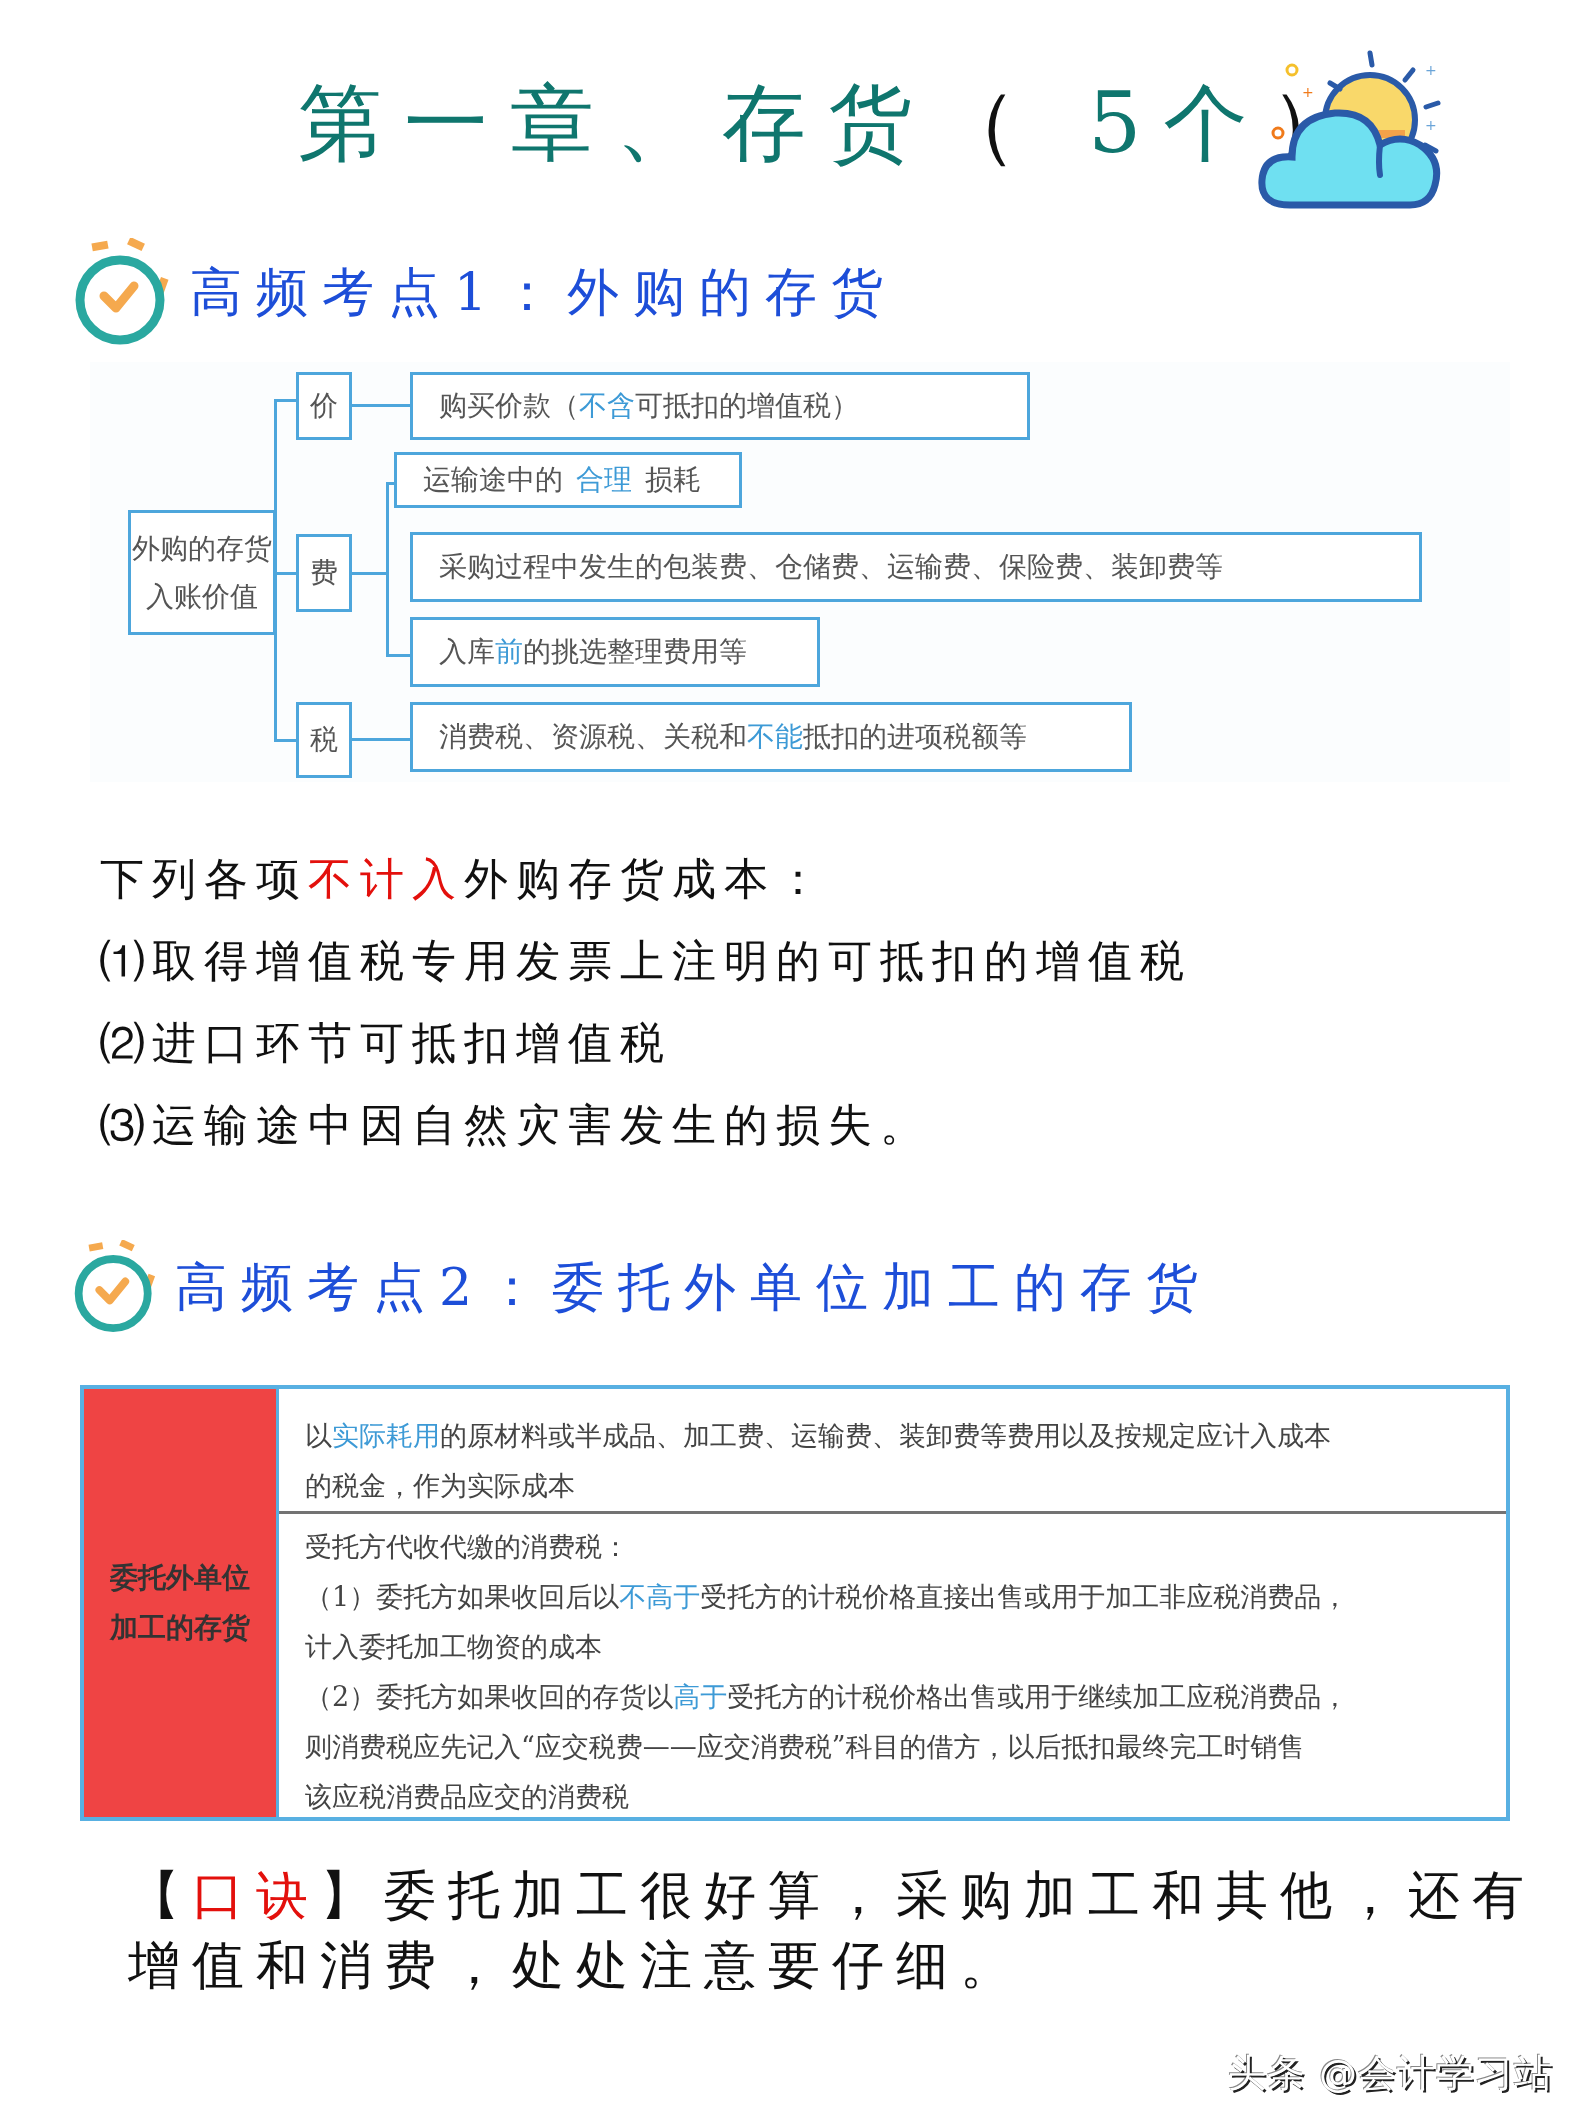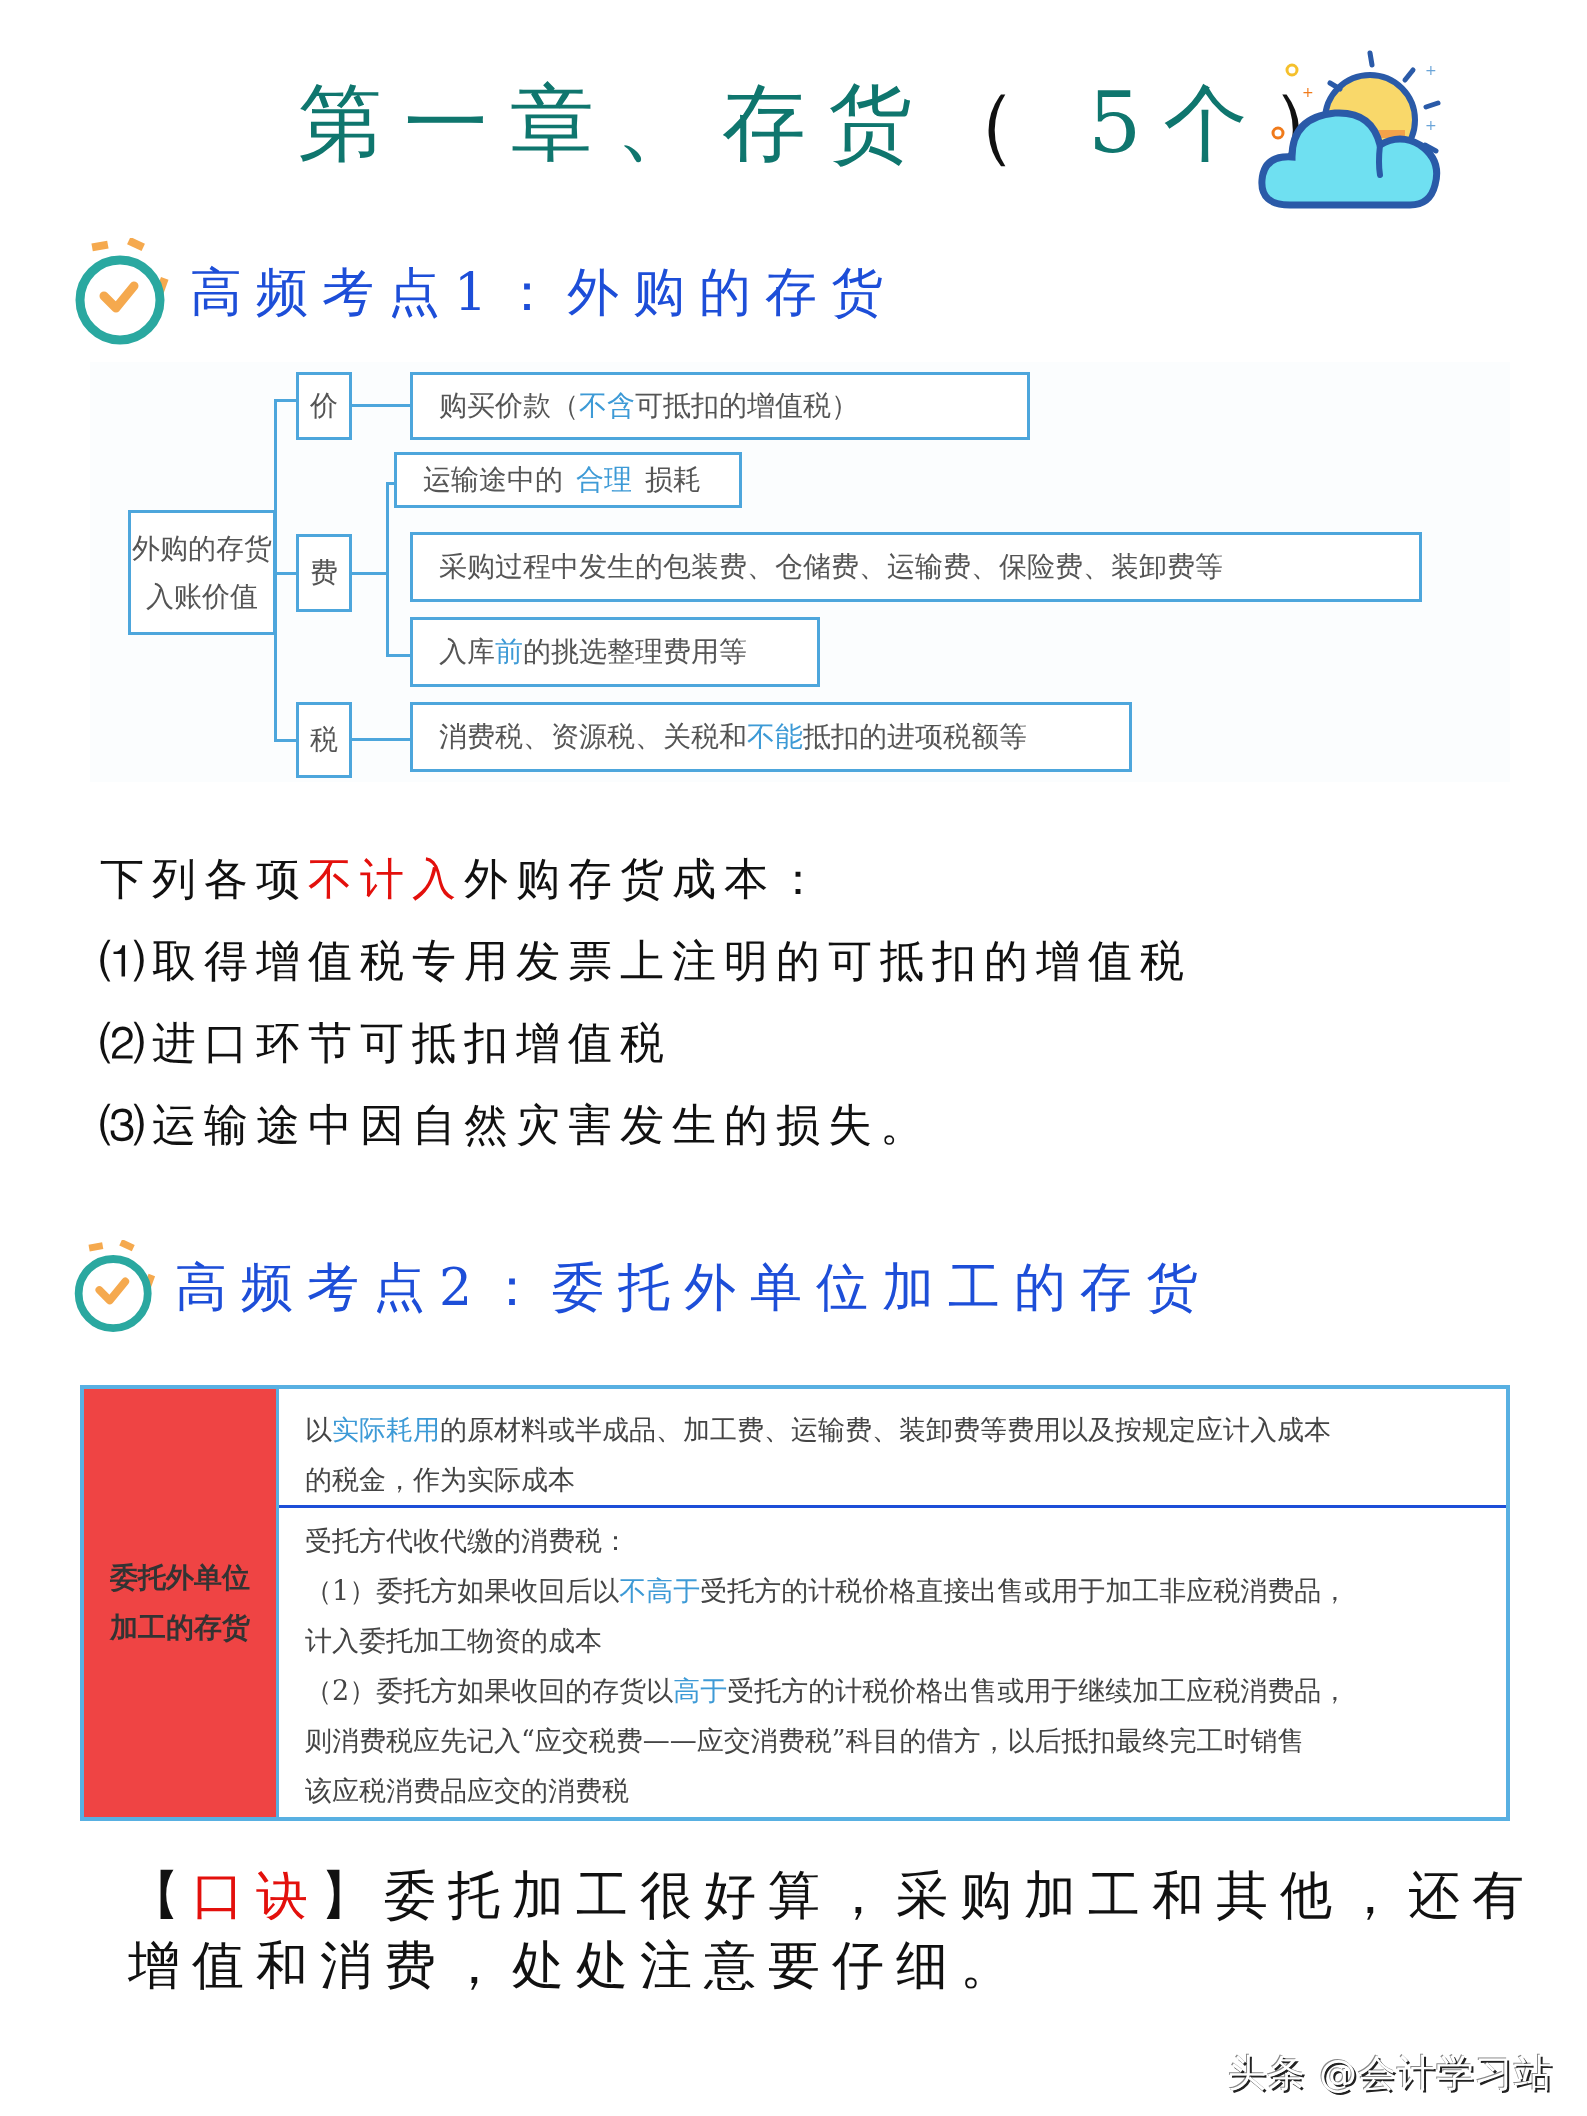--- a/index.html
+++ b/index.html
@@ -36,21 +36,21 @@
             font-family:Liberation Sans, sans-serif; color:#111; white-space:nowrap; }
     .excl .red { color:#e3100c; }
 
     
     .tbl { left:80px; top:1385px; width:1430px; height:436px; border:4px solid #58b0e2;
            box-sizing:border-box; display:flex; }
     .tbl-left { width:192px; background:#ef4444; border-right:3px solid #58b0e2;
                 display:flex; align-items:center; justify-content:center; font-weight:bold;
                 font-size:28px; color:#333; line-height:50px; text-align:center; }
     .tbl-right { flex:1; display:flex; flex-direction:column; }
-    .tbl-row1 { height:128px; border-bottom:3px solid #1d4ed8; padding:16px 20px 0 26px;
+    .tbl-row1 { height:128px; border-bottom:3px solid #737373; padding:22px 20px 0 26px;
                 box-sizing:border-box; }
     .tbl-row2 { flex:1; padding:8px 20px 16px 26px; box-sizing:border-box; }
     .tbl-text { font-family:"DejaVu Serif", serif; font-size:27px; color:#444; line-height:50px;
                 white-space:nowrap; }
 
     
     .mnemonic { left:128px; top:1860px; font-size:52px; line-height:70px; letter-spacing:12px;
                 font-family:"DejaVu Serif", serif; color:#111; white-space:nowrap; }
     .mnemonic .red { color:#e3100c; }
 

